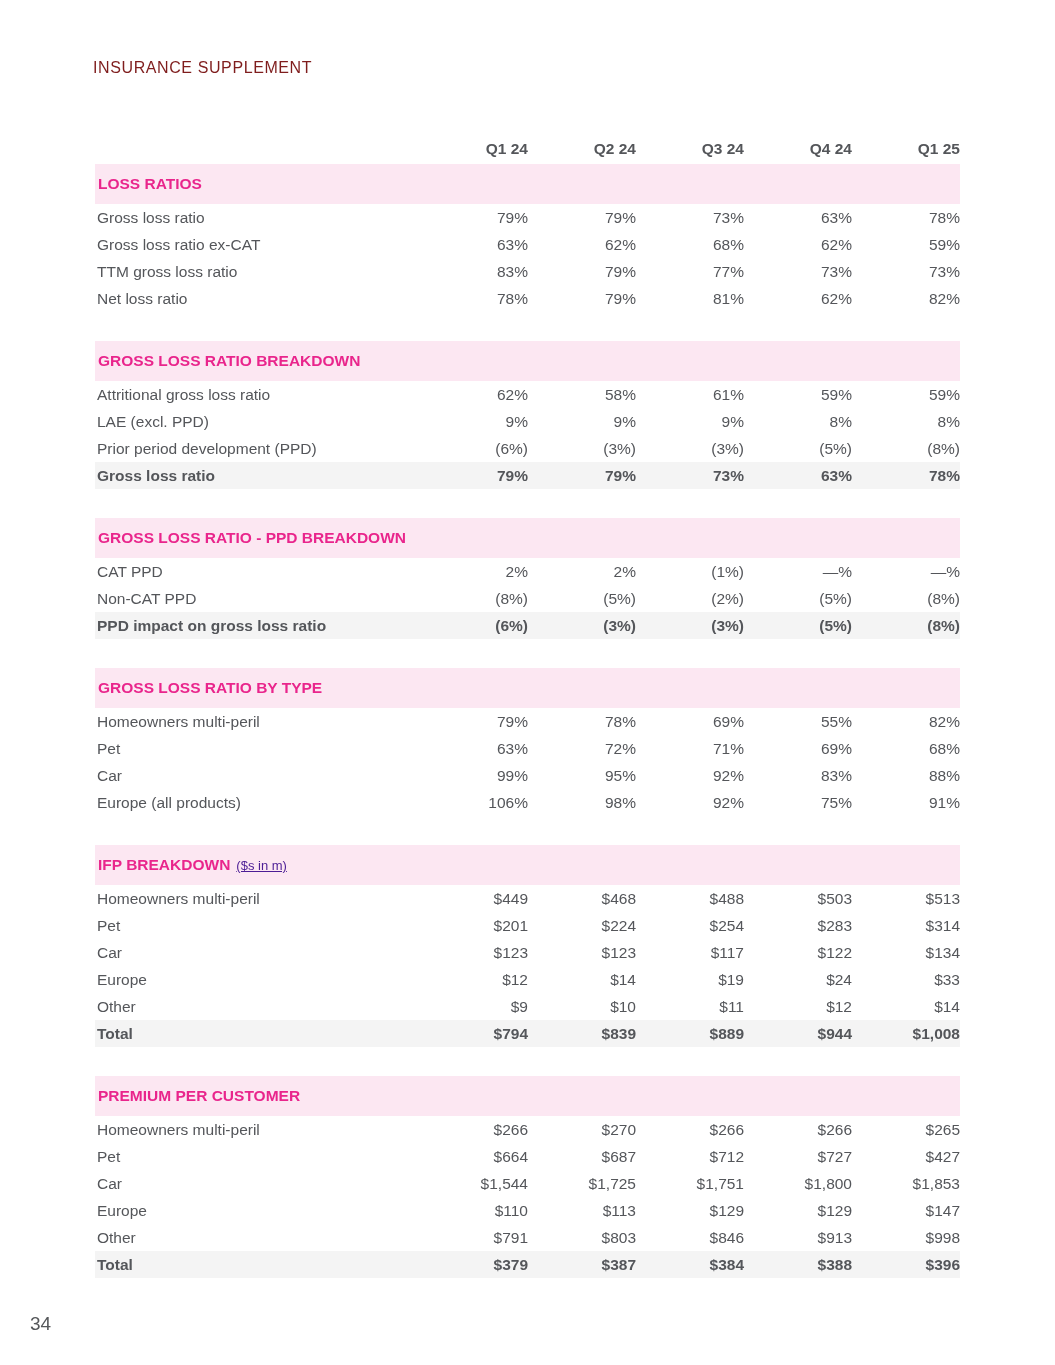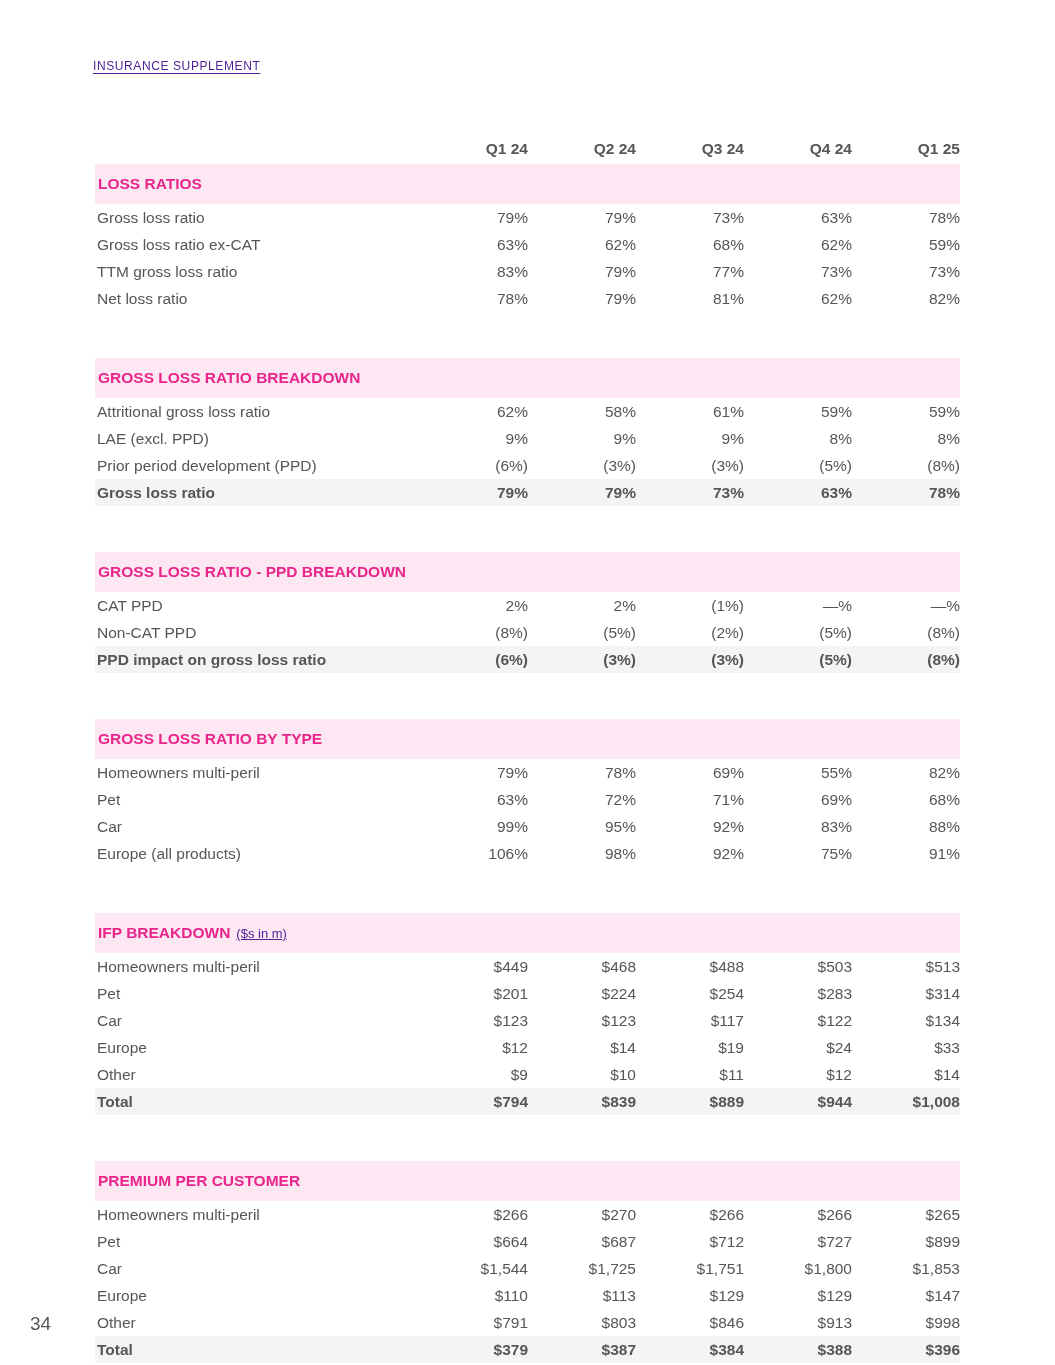--- a/index.html
+++ b/index.html
@@ -10,24 +10,23 @@
     background: #ffffff;
     font-family: "Liberation Sans", sans-serif;
     color: #54565a;
     position: relative;
     overflow: hidden;
   }
   .doc-header {
     position: absolute;
     top: 59px;
     left: 93px;
-    font-size: 12px;
+    font-size: 16px;
     letter-spacing: 0.6px;
-    color: #4c1d95;
-    text-decoration: underline;
+    color: #7f1d1d;
     text-underline-offset: 3px;
   }
   .table-wrap {
     position: absolute;
     top: 136px;
     left: 95px;
     width: 865px;
   }
   .col-header-row {
     display: flex;
@@ -41,21 +40,21 @@
     flex: 0 0 325px;
     padding-left: 2px;
     white-space: nowrap;
     overflow: hidden;
   }
   .num-cell {
     flex: 1 1 0;
     text-align: right;
     white-space: nowrap;
   }
-  .section { margin-top: 46px; }
+  .section { margin-top: 29px; }
   .section.first { margin-top: 3px; }
   .section-bar {
     height: 40px;
     background: #fce7f2;
     display: flex;
     align-items: center;
     padding-left: 3px;
   }
   .section-title {
     color: #e9258c;
@@ -309,21 +308,21 @@
           <div class="num-cell">$266</div>
           <div class="num-cell">$266</div>
           <div class="num-cell">$265</div>
         </div>
         <div class="row">
           <div class="label-cell">Pet</div>
           <div class="num-cell">$664</div>
           <div class="num-cell">$687</div>
           <div class="num-cell">$712</div>
           <div class="num-cell">$727</div>
-          <div class="num-cell">$899</div>
+          <div class="num-cell">$427</div>
         </div>
         <div class="row">
           <div class="label-cell">Car</div>
           <div class="num-cell">$1,544</div>
           <div class="num-cell">$1,725</div>
           <div class="num-cell">$1,751</div>
           <div class="num-cell">$1,800</div>
           <div class="num-cell">$1,853</div>
         </div>
         <div class="row">

